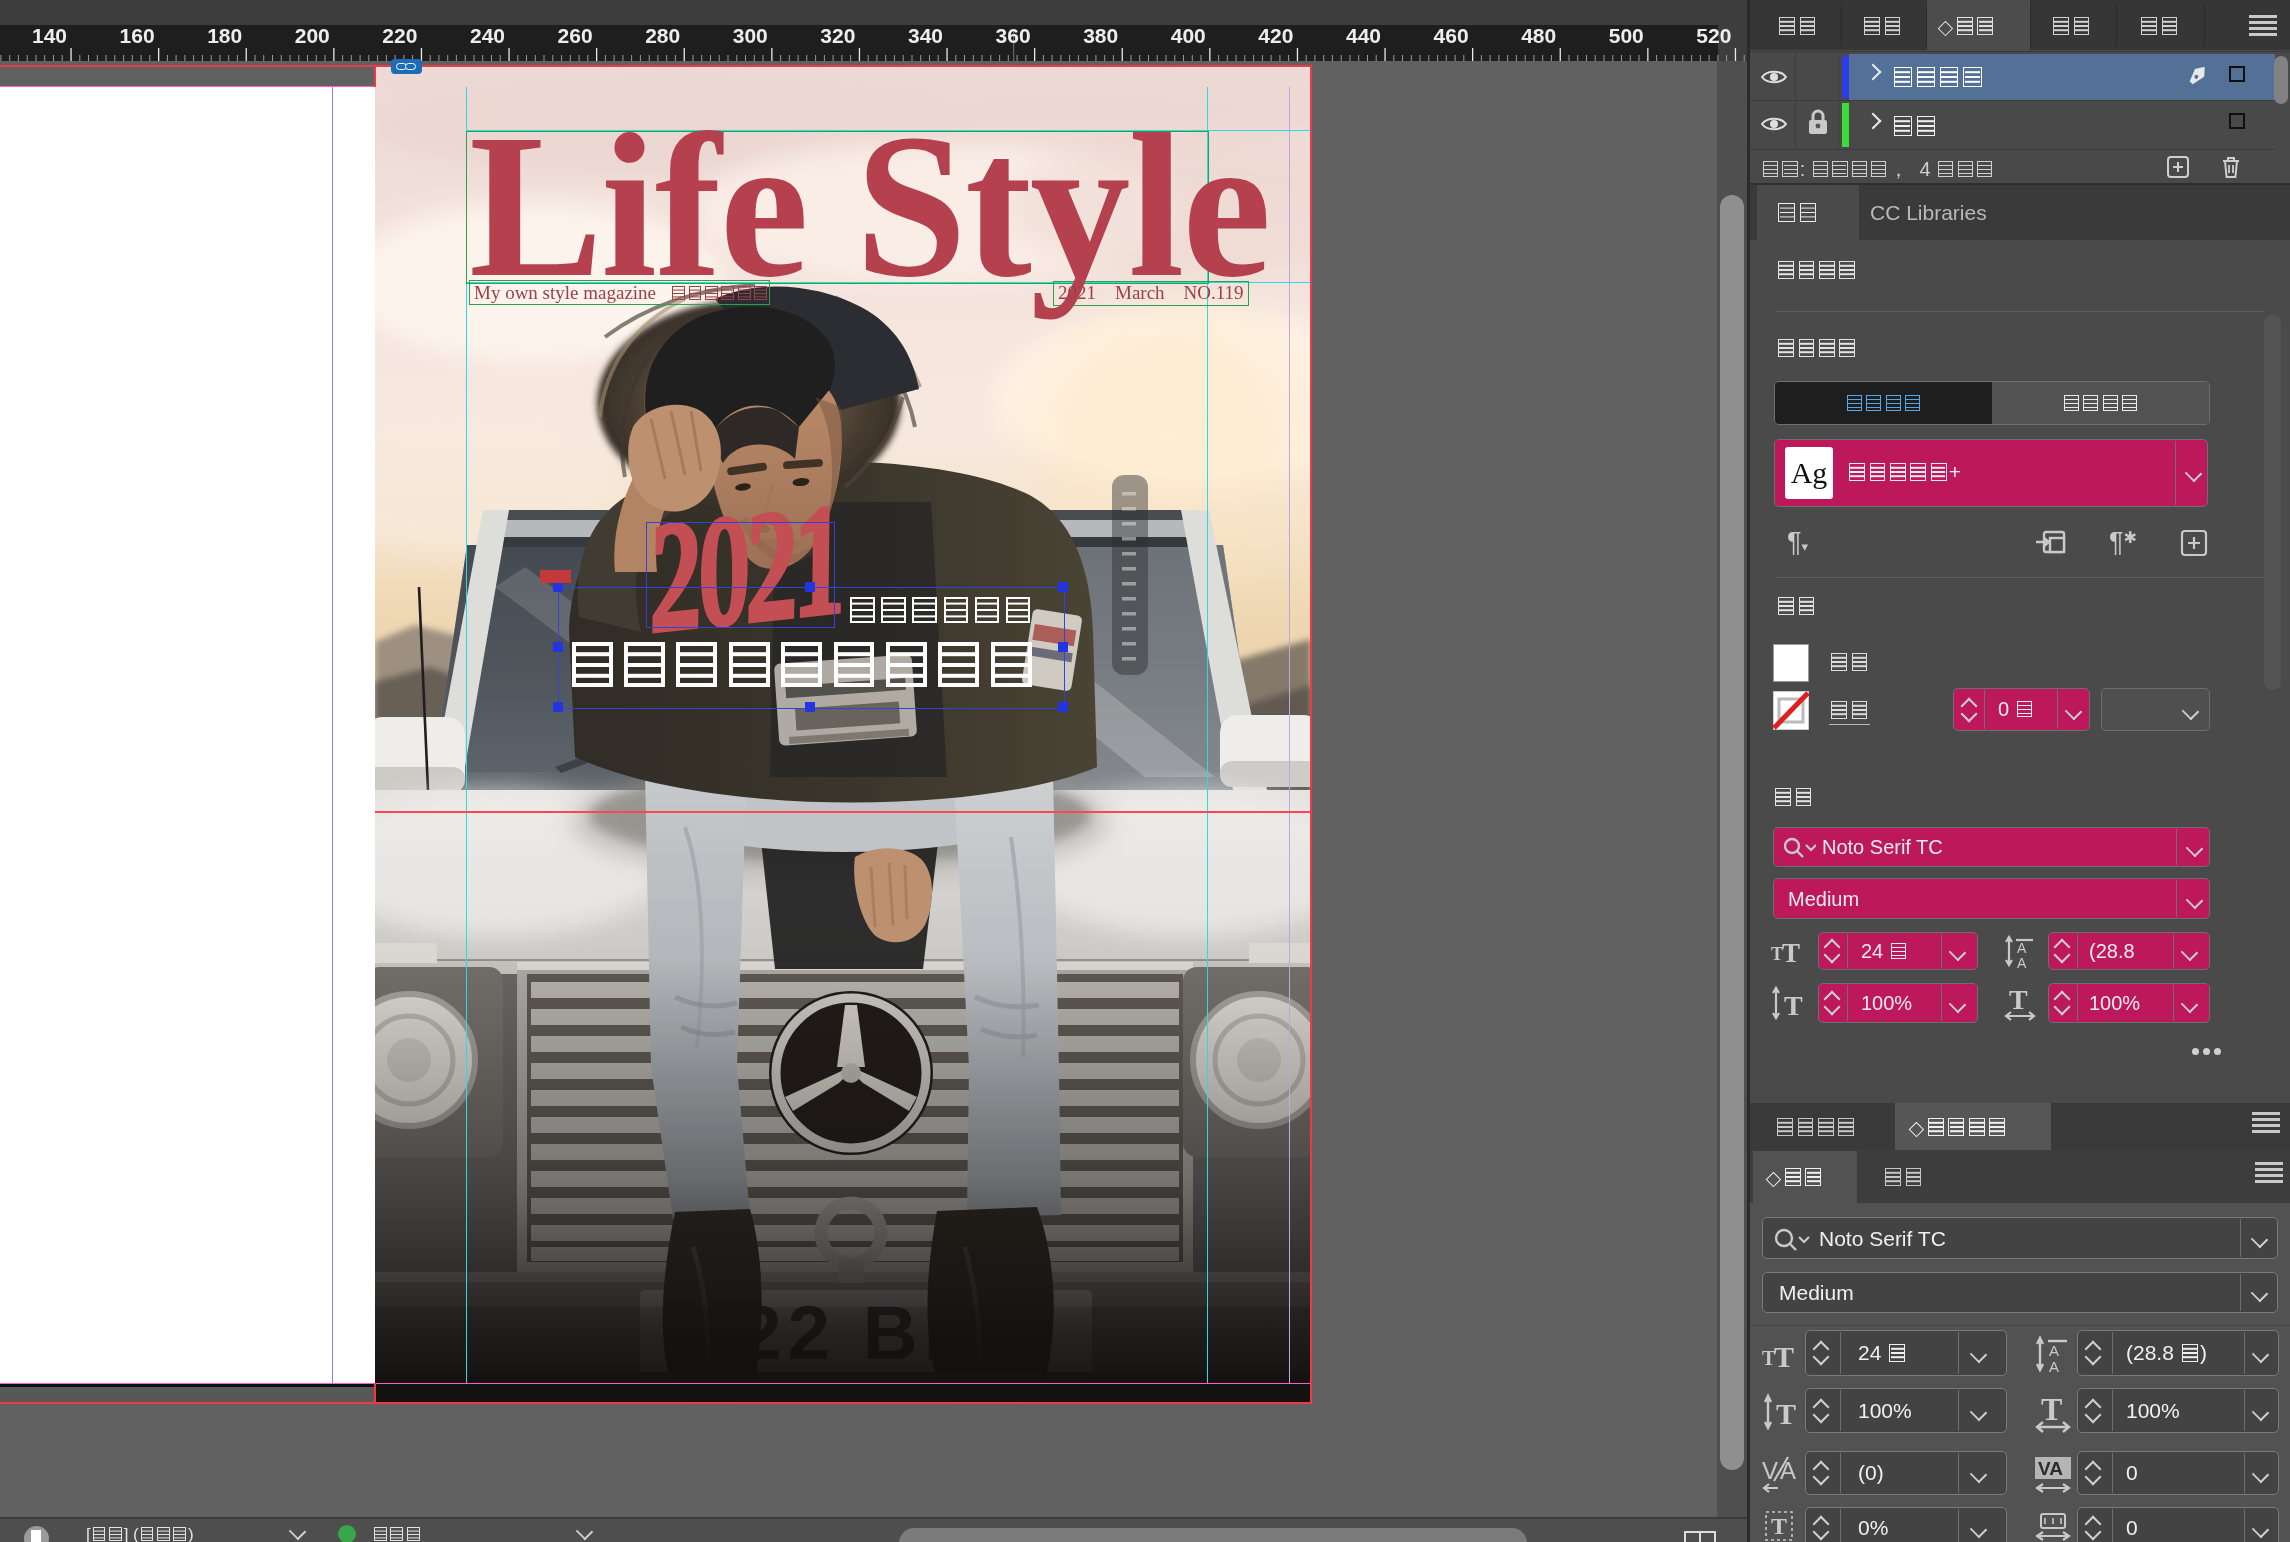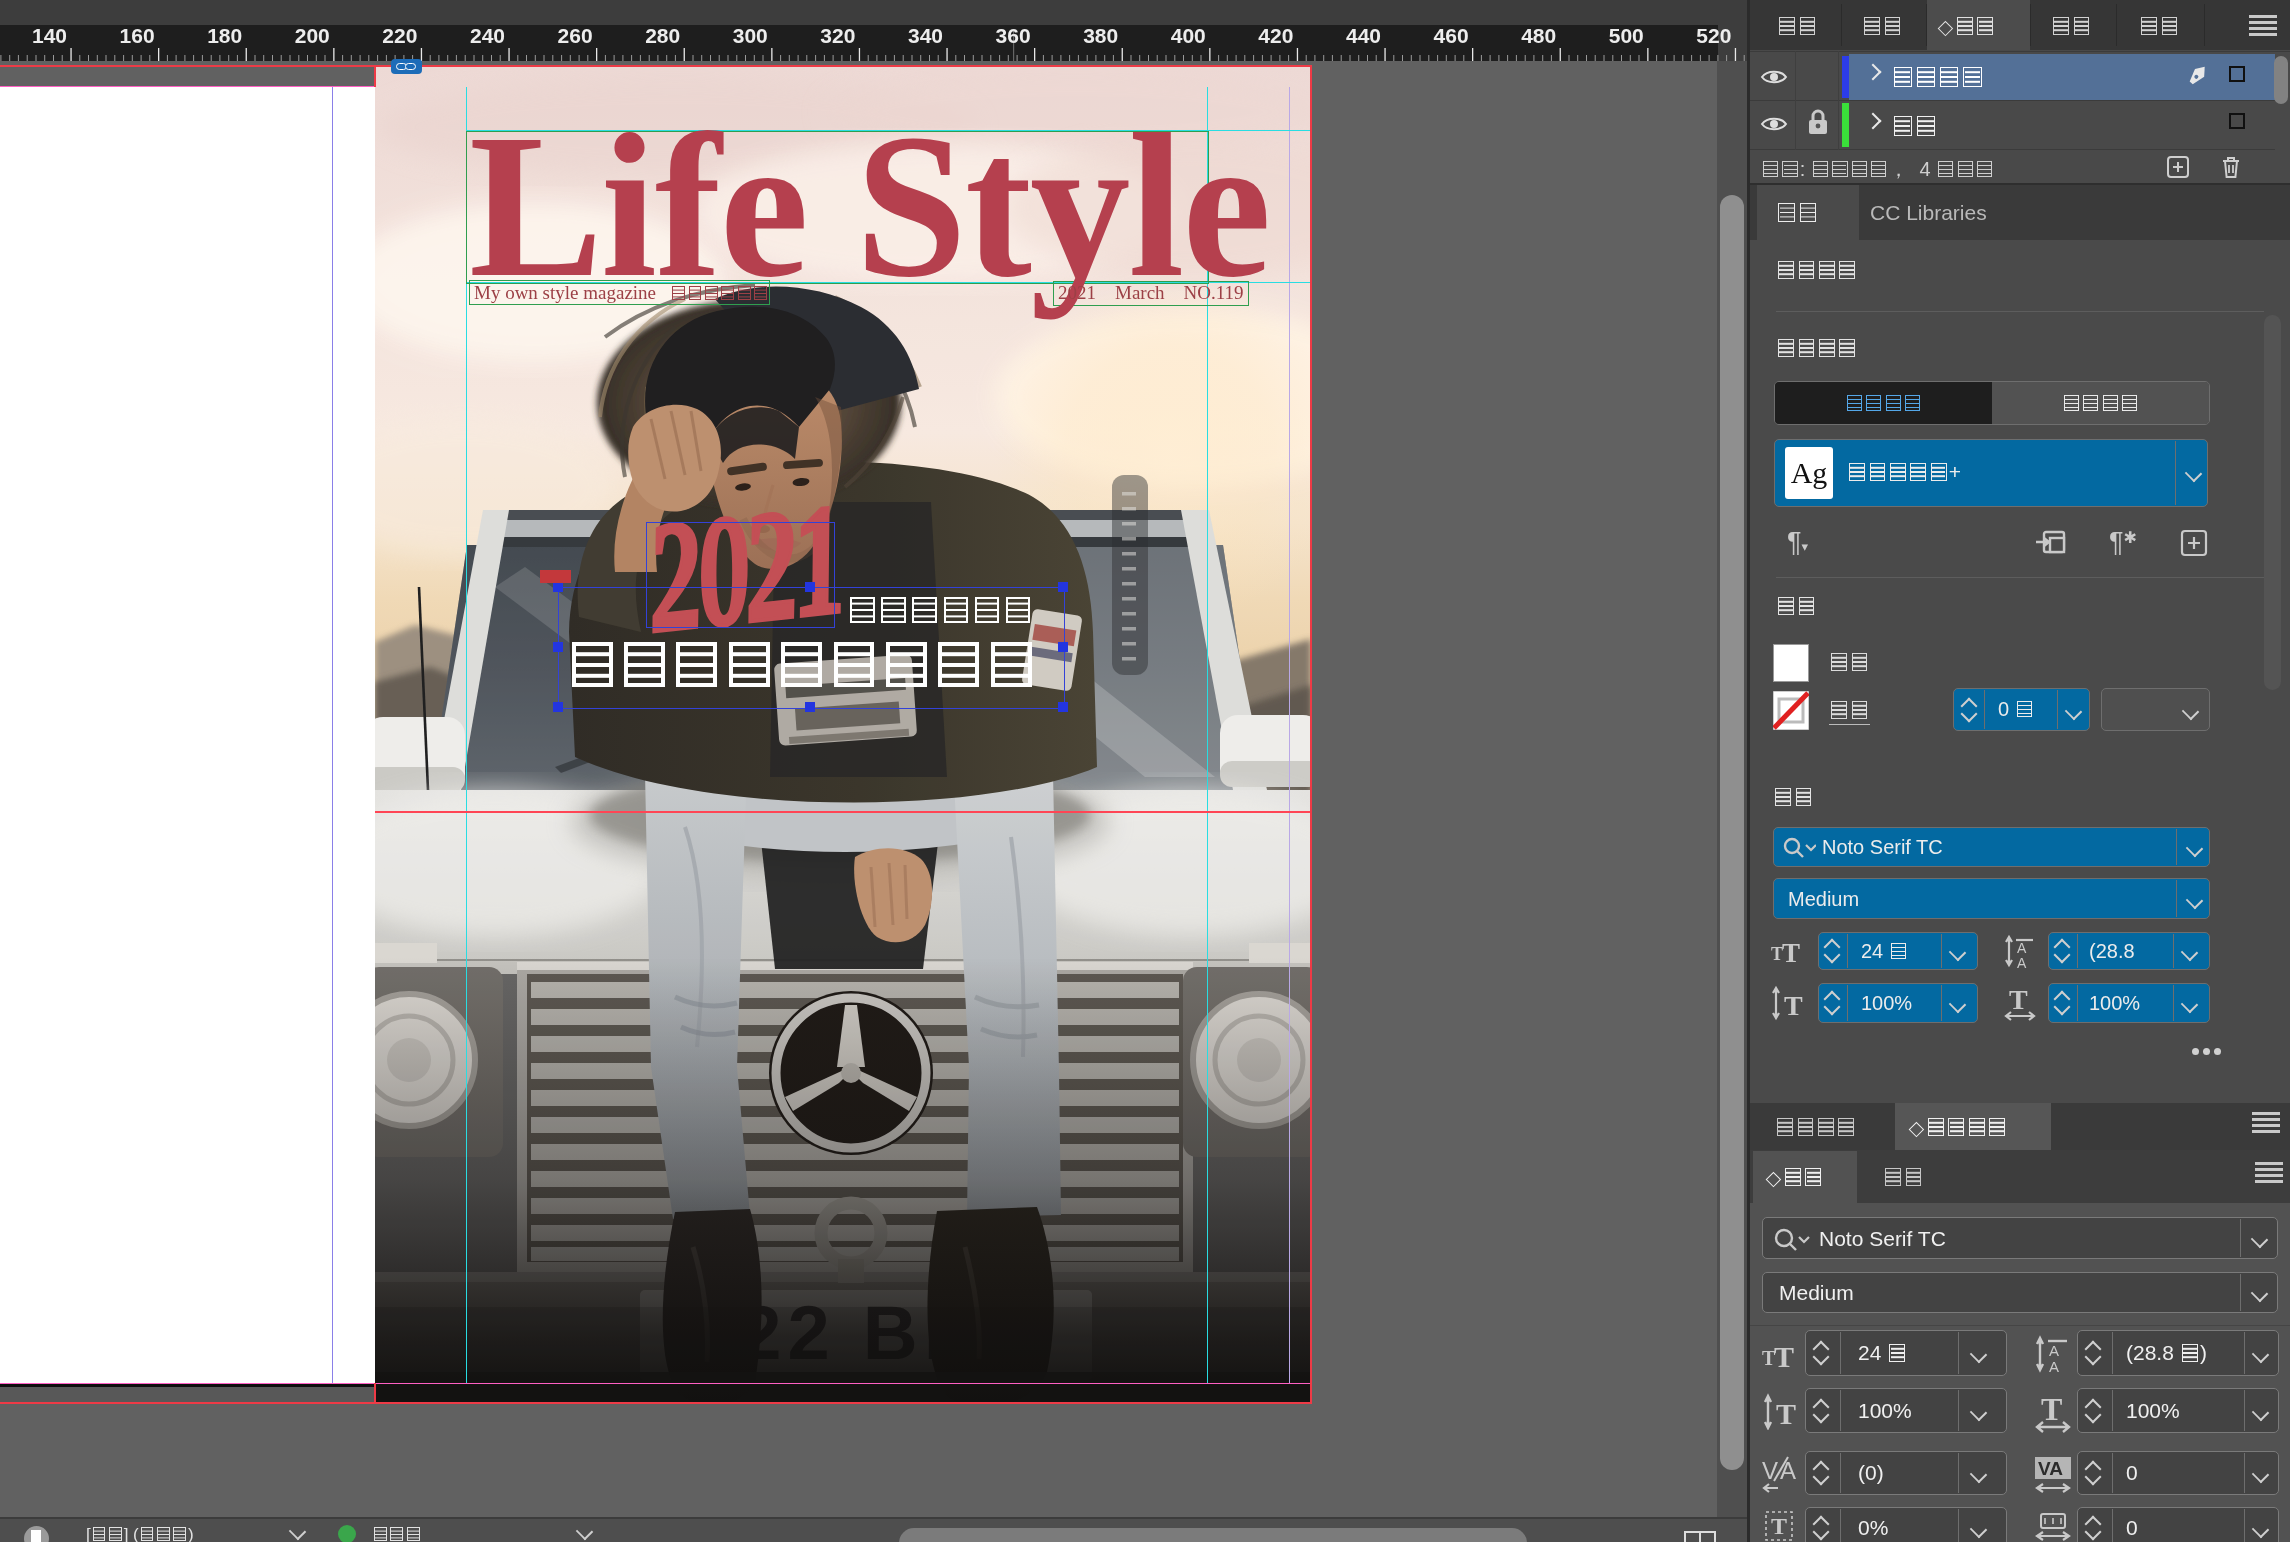--- a/index.html
+++ b/index.html
@@ -12,21 +12,21 @@
 .cjb::after{height:.085em;box-shadow:0 .2em 0 currentColor,0 -.2em 0 currentColor}
 .dia{position:relative;display:inline-block;width:.42em;height:.42em;border:.07em solid;transform:rotate(45deg);margin:0 .18em 0 .06em;vertical-align:-.02em}
 
 .chev{display:inline-block;width:11px;height:11px;border-right:2.2px solid #cfcfcf;border-bottom:2.2px solid #cfcfcf;transform:rotate(45deg) scaleY(.9)}
 
 .spud{position:relative;display:inline-block;width:14px;height:26px}
 .spud i{position:absolute;left:1px;width:10px;height:10px;border-right:2.2px solid #cfcfcf;border-bottom:2.2px solid #cfcfcf}
 .spud i.u{top:3px;transform:rotate(-135deg)}
 .spud i.d{bottom:3px;transform:rotate(45deg)}
 
-.fld{position:absolute;background:#0369a1;border:1px solid #6e6e6e;border-radius:5px;color:#ececec;box-sizing:border-box}
+.fld{position:absolute;background:#be185d;border:1px solid #6e6e6e;border-radius:5px;color:#ececec;box-sizing:border-box}
 .ham{position:absolute;width:26px;height:3px;background:#c9c9c9;box-shadow:0 6px 0 #c9c9c9,0 12px 0 #c9c9c9,0 18px 0 #c9c9c9}
 .vsep{position:absolute;top:1px;bottom:1px;width:1px;background:#6e6e6e}
 </style></head><body>
 <div id="app">
 
 <div class="abs" style="left:0;top:0;width:1747px;height:25px;background:#3d3d3d"></div>
 
 <div class="abs" style="left:0;top:25px;width:1943px;height:36px;background:#3d3d3d">
 <svg class="abs" style="left:0;top:0" width="1747" height="36">
 <rect x="0" y="0" width="1718" height="36" fill="#1e1e1e"></rect>

